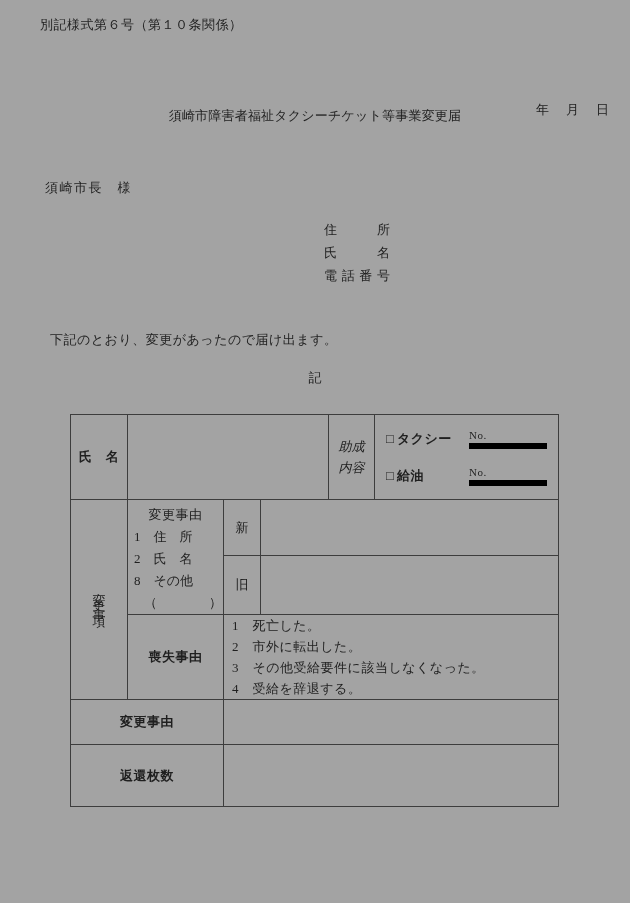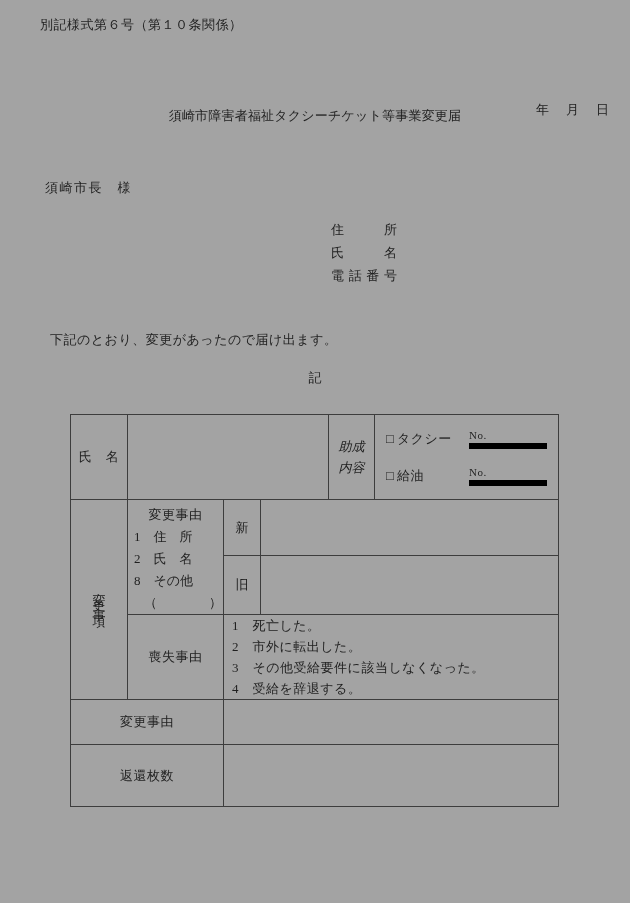--- a/index.html
+++ b/index.html
@@ -5,21 +5,21 @@
   html,body{margin:0;padding:0;background:#e8e8e8;}
   .page{
     position:relative;width:630px;height:903px;background:#a3a3a3;
     color:#1f1f1f;font-family:"Liberation Serif","DejaVu Serif",serif;
     font-size:13px;overflow:hidden;margin:0 auto;
   }
   .form-number{position:absolute;left:40px;top:16px;letter-spacing:.5px;}
   .date-line{position:absolute;right:19px;top:53px;letter-spacing:2px;margin-top:48px;}
   .title{position:absolute;left:0;right:0;top:107px;text-align:center;letter-spacing:.2px;}
   .addressee{position:absolute;left:45px;top:179px;letter-spacing:1.5px;}
-  .applicant{position:absolute;left:331px;top:221px;width:66px;font-family:Liberation Mono, monospace;}
+  .applicant{position:absolute;left:324px;top:221px;width:66px;font-family:Liberation Mono, monospace;}
   .applicant .just{height:23px;text-align:justify;text-align-last:justify;}
   .body-text{position:absolute;left:50px;top:331px;letter-spacing:.5px;}
   .record-heading{position:absolute;left:0;right:0;top:369px;text-align:center;}
   table.form-table{
     position:absolute;left:70px;top:414px;width:488px;
     border-collapse:collapse;table-layout:fixed;
   }
   td{border:1px solid #3d3d3d;padding:0;vertical-align:middle;font-size:13px;color:#1f1f1f;}
   .c{text-align:center;}
   tr.row-a{height:85px;} tr.row-b{height:56px;} tr.row-c{height:58px;}
@@ -37,21 +37,21 @@
   .vert{
     display:inline-block;writing-mode:vertical-rl;text-orientation:upright;
     letter-spacing:8px;line-height:1;
   }
   td.change-reason-cell{vertical-align:top;padding-top:4px;}
   .cr-title{text-align:center;line-height:22px;letter-spacing:.5px;}
   .cr-item{padding-left:6px;line-height:22px;}
   .cr-paren{padding-left:16px;}
   td.loss-items-cell{padding-left:8px;}
   .li{line-height:21px;letter-spacing:.5px;}
-  .lbl{letter-spacing:.5px;}
+  .lbl{letter-spacing:.5px;font-weight:bold;}
 </style>
 </head>
 <body>
 
 <div class="page">
 
   <div class="form-number">別記様式第６号（第１０条関係）</div>
   <div class="date-line">年　月　日</div>
   <div class="title">須崎市障害者福祉タクシーチケット等事業変更届</div>
   <div class="addressee">須崎市長　様</div>

